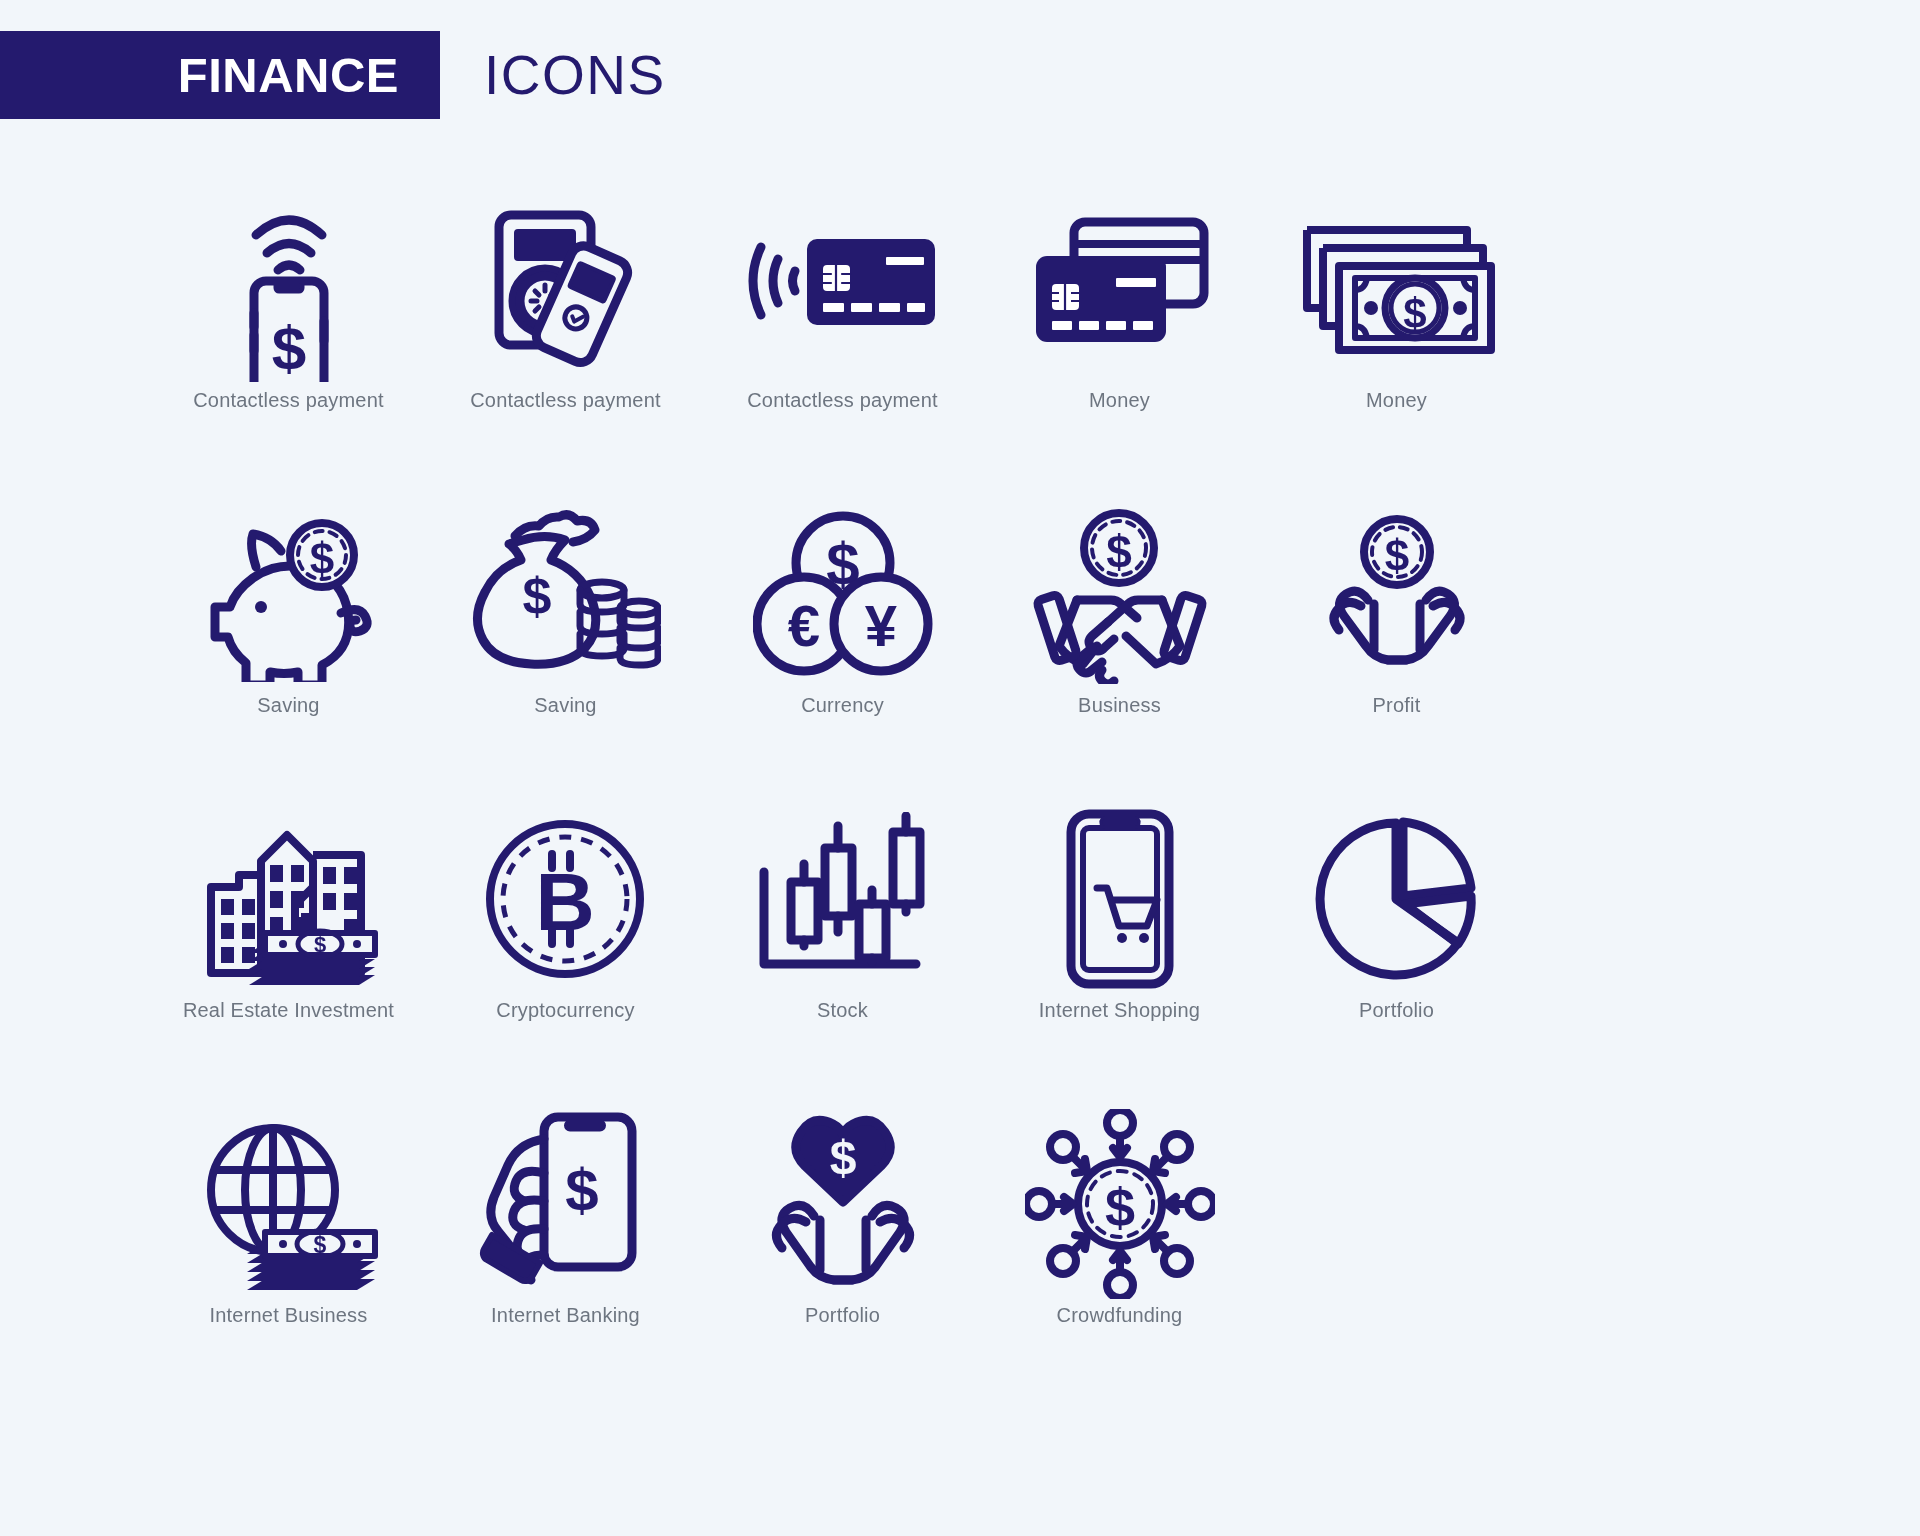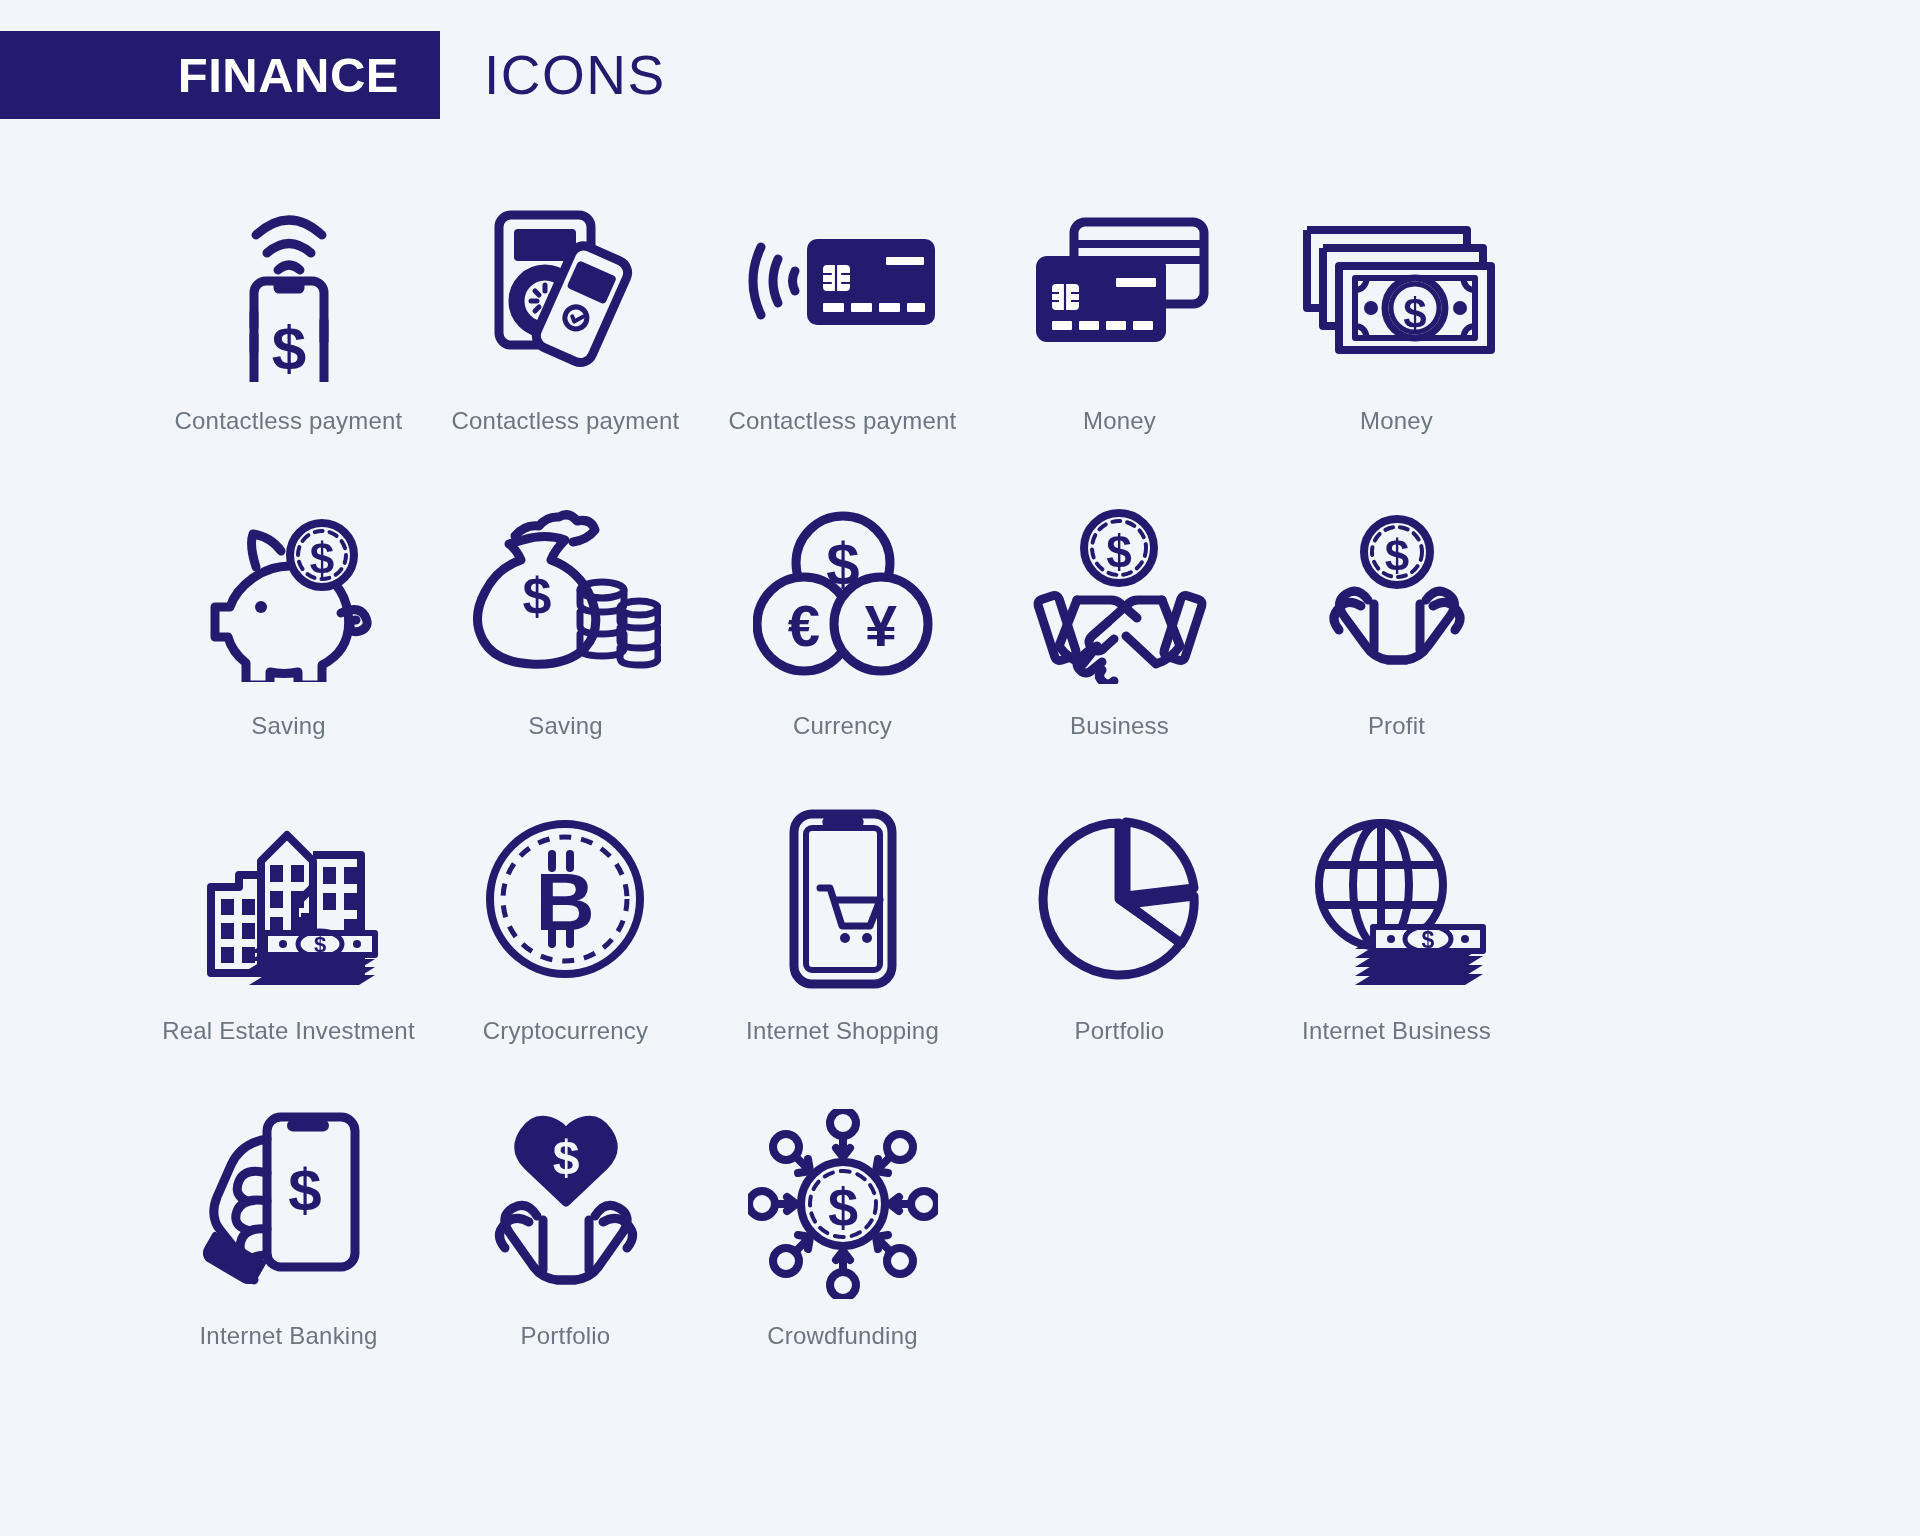--- a/index.html
+++ b/index.html
@@ -68,22 +68,21 @@
   }
   .icon-wrap {
     height: 200px;
     width: 200px;
     display: flex;
     align-items: center;
     justify-content: center;
   }
   .icon-wrap svg { display: block; }
   .cell-label {
-    margin-top: 18px;
-    font-size: 24px;
+    font-size: 20px;
     color: #6d7580;
     font-family: "Liberation Sans", sans-serif;
     text-align: center;
     letter-spacing: 0.2px;
     white-space: nowrap;
   }
 </style>
 </head>
 <body>
 
@@ -337,20 +336,38 @@
             <text x="87" y="118" font-family="'Liberation Sans',sans-serif" font-size="82" font-weight="bold" text-anchor="middle">B</text>
           </g>
           <g stroke="#241a6e" stroke-width="8" stroke-linecap="round">
             <path d="M74 42 v14 M92 42 v14 M74 118 v14 M92 118 v14"></path>
           </g>
         </svg>
       </div>
       <div class="cell-label">Cryptocurrency</div>
     </div>
 
+    <div class="cell">
+      <div class="icon-wrap">
+        <svg width="185" height="175" viewBox="0 0 185 175" fill="none" stroke="#241a6e" stroke-width="9" stroke-linecap="round" stroke-linejoin="round">
+          <path d="M14 60 v92 h152"></path>
+          <g>
+            <path d="M54 52 v18 M54 128 v6"></path>
+            <rect x="41" y="70" width="27" height="58"></rect>
+            <path d="M88 14 v22 M88 104 v16"></path>
+            <rect x="75" y="36" width="27" height="68"></rect>
+            <path d="M122 78 v14 M122 146 v4"></path>
+            <rect x="109" y="92" width="27" height="54"></rect>
+            <path d="M156 4 v16 M156 92 v8"></path>
+            <rect x="143" y="20" width="27" height="72"></rect>
+          </g>
+        </svg>
+      </div>
+      <div class="cell-label">Stock</div>
+    </div>
 
 
     <div class="cell">
       <div class="icon-wrap">
         <svg width="150" height="190" viewBox="0 0 150 190" fill="none" stroke="#241a6e" stroke-width="9" stroke-linecap="round" stroke-linejoin="round">
           <rect x="26" y="10" width="98" height="170" rx="18"></rect>
           <rect x="38" y="24" width="74" height="142" rx="6" stroke-width="6"></rect>
           <path d="M60 14 h30 a4 4 0 0 1 4 5 a4 4 0 0 1 -4 4 h-30 a4 4 0 0 1 -4 -4 a4 4 0 0 1 4 -5 z" fill="#241a6e" stroke-width="3"></path>
           <g stroke-width="7">
             <path d="M52 84 h10 l12 38 h28 l10 -26 h-44"></path>

